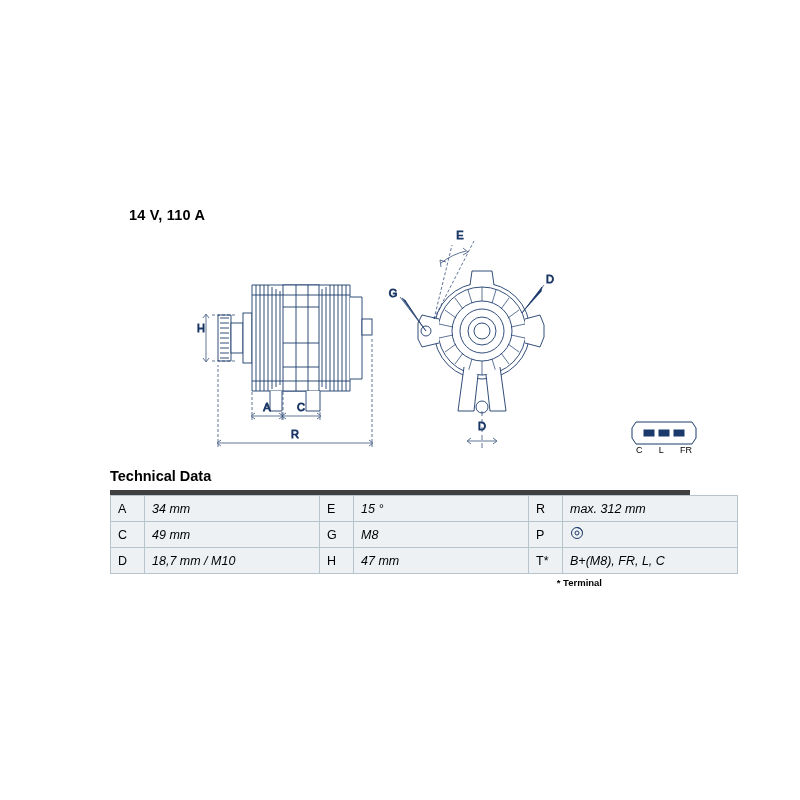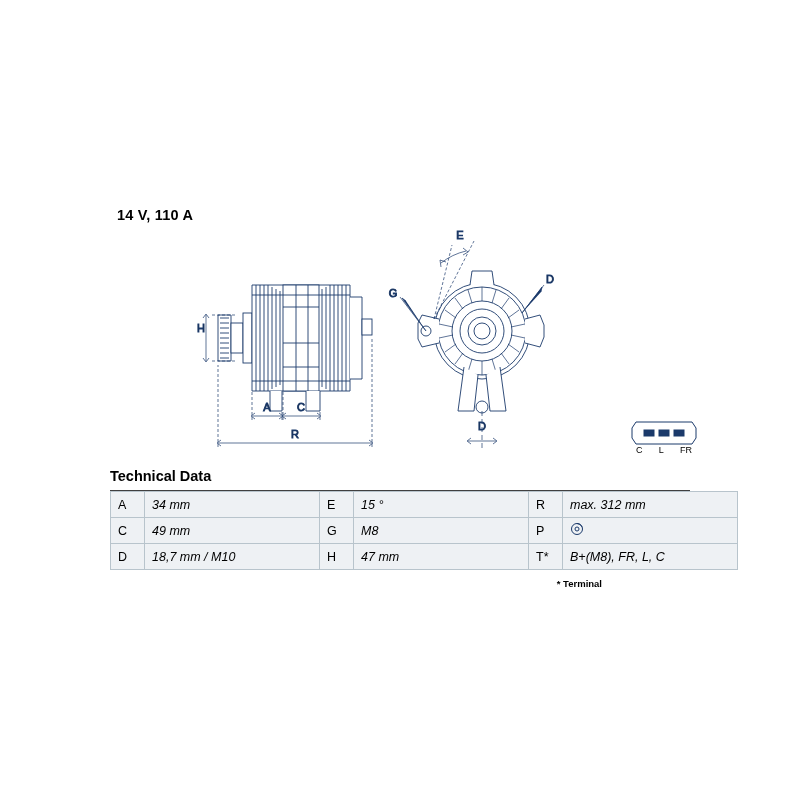--- a/index.html
+++ b/index.html
@@ -17,21 +17,21 @@
   }
   .page {
     position: absolute;
     left: 0; top: 0;
     width: 800px; height: 800px;
   }
 
   
   .spec-title {
     position: absolute;
-    left: 117px;
+    left: 129px;
     top: 207px;
     font-size: 14.5px;
     font-weight: bold;
     letter-spacing: 0.2px;
     color: #000;
   }
 
   
   .drawing {
     position: absolute;
@@ -45,21 +45,21 @@
   .tech-block {
     position: absolute;
     left: 110px;
     top: 468px;
     width: 580px;
   }
   .tech-heading {
     font-size: 14.5px;
     font-weight: bold;
     padding-bottom: 6px;
-    border-bottom: 1px solid #404040;
+    border-bottom: 5px solid #404040;
     color: #000;
   }
   table.tech-table {
     border-collapse: collapse;
     width: 580px;
     table-layout: fixed;
     margin-top: 0;
   }
   table.tech-table td {
     border: 1px solid #b8c4cc;
@@ -76,21 +76,21 @@
     background: #eef1f4;
   }
   td.val {
     width: 167px;
     font-style: italic;
   }
   .footnote {
     text-align: right;
     font-size: 9.5px;
     font-weight: bold;
-    margin-top: 8px;
+    margin-top: 3px;
     padding-right: 88px;
     color: #000;
   }
 
   
   .plug {
     position: absolute;
     left: 628px;
     top: 418px;
     width: 72px;

